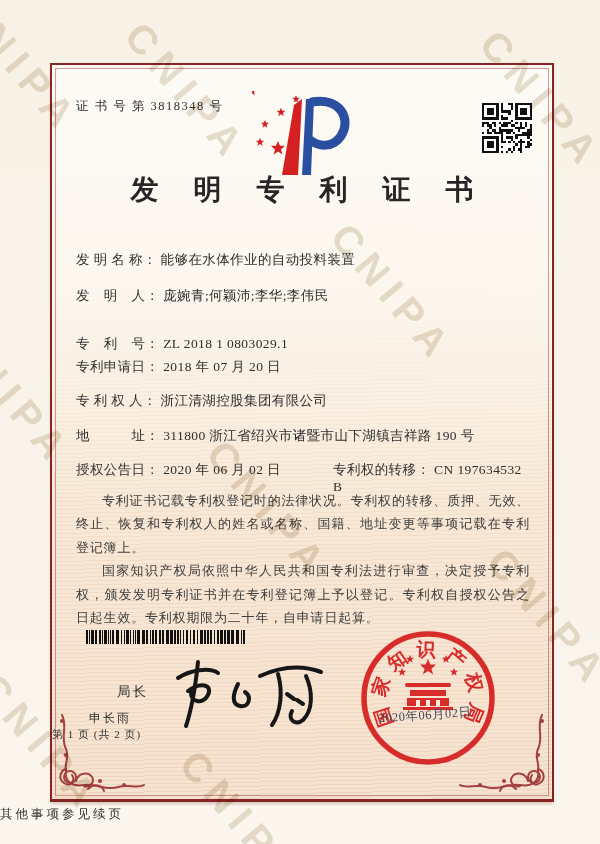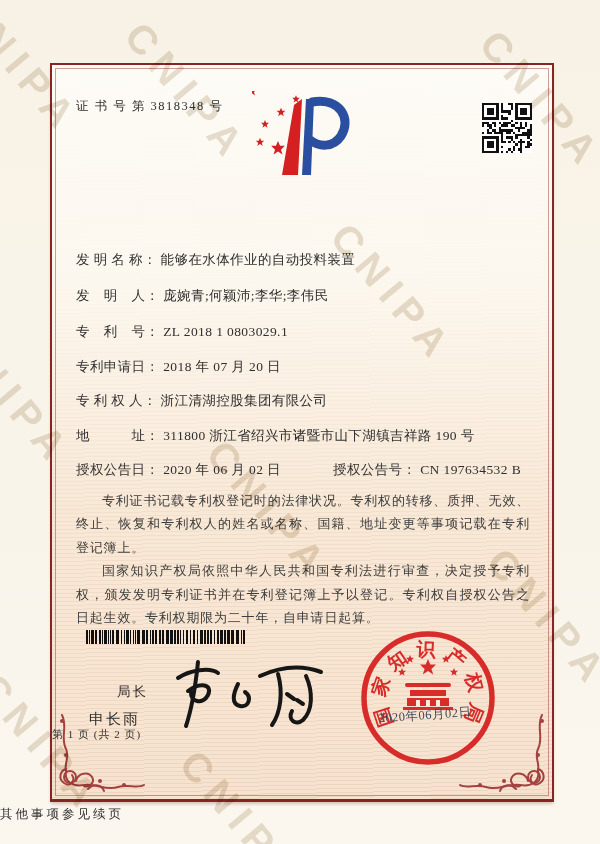--- a/index.html
+++ b/index.html
@@ -25,21 +25,21 @@
          letter-spacing:14px;text-indent:14px;color:#262626;}
   .row{position:absolute;left:24px;right:20px;font-size:13.5px;color:#333;letter-spacing:.4px;}
   .f-label{display:inline-block;white-space:pre;color:#333;}
   .f-value{color:#2f2f2f;}
   .col2{position:absolute;left:257px;top:0;}
   .paras{position:absolute;left:24px;top:424px;width:454px;font-size:13px;line-height:1.8;
          text-align:justify;color:#3d3d3d;letter-spacing:.8px;}
   .paras p{margin:0;text-indent:2em;}
   .barcode{position:absolute;left:34px;top:565px;width:162px;height:14px;}
   .director-role{position:absolute;left:37px;top:618px;font-size:13.5px;letter-spacing:2px;color:#2e2e2e;margin-left:28px;}
-  .director-name{position:absolute;left:37px;top:645px;font-size:15px;letter-spacing:2px;color:#2e2e2e;}
+  .director-name{position:absolute;left:37px;top:645px;font-size:12px;letter-spacing:2px;color:#2e2e2e;}
   .sig{position:absolute;left:108px;top:585px;width:175px;height:100px;z-index:3;}
   .seal{position:absolute;left:305px;top:562px;width:142px;height:142px;z-index:4;opacity:.93;}
   .page-ind{position:absolute;left:0;right:0;top:662px;text-align:left;font-size:11px;letter-spacing:1px;color:#333;}
   .flourish{position:absolute;bottom:2px;width:92px;height:86px;z-index:1;}
   .flourish.left{left:2px;}
   .flourish.right{right:2px;transform:scaleX(-1);}
   .footer-note{position:absolute;left:0;right:0;top:806px;text-align:left;font-size:12.5px;
                letter-spacing:3px;color:#2f2f2f;z-index:2;}
 </style>
 </head>
@@ -204,50 +204,51 @@
         <rect x="11" y="19" width="1" height="1" fill="#111"></rect>
         <rect x="13" y="19" width="1" height="1" fill="#111"></rect>
         <rect x="15" y="19" width="1" height="1" fill="#111"></rect>
         <rect x="16" y="19" width="1" height="1" fill="#111"></rect>
         <rect x="8" y="20" width="1" height="1" fill="#111"></rect>
         <rect x="10" y="20" width="1" height="1" fill="#111"></rect>
         <rect x="12" y="20" width="1" height="1" fill="#111"></rect>
         <rect x="16" y="20" width="1" height="1" fill="#111"></rect>
       </svg>
 
+    <div class="title">发 明 专 利 证 书</div>
 
     <div class="row" style="top:186px">
       <span class="f-label">发 明 名 称：</span>
       <span class="f-value">能够在水体作业的自动投料装置</span>
     </div>
     <div class="row" style="top:222px">
       <span class="f-label">发　明　人：</span>
       <span class="f-value">庞婉青;何颖沛;李华;李伟民</span>
     </div>
-    <div class="row" style="top:258px">
+    <div class="row" style="top:270px">
       <span class="f-label">专　利　号：</span>
       <span class="f-value">ZL 2018 1 0803029.1</span>
     </div>
     <div class="row" style="top:293px">
       <span class="f-label">专利申请日：</span>
       <span class="f-value">2018 年 07 月 20 日</span>
     </div>
     <div class="row" style="top:327px">
       <span class="f-label">专 利 权 人：</span>
       <span class="f-value">浙江清湖控股集团有限公司</span>
     </div>
     <div class="row" style="top:362px">
       <span class="f-label">地　　　址：</span>
       <span class="f-value">311800 浙江省绍兴市诸暨市山下湖镇吉祥路 190 号</span>
     </div>
     <div class="row" style="top:396px">
       <span class="f-label">授权公告日：</span>
       <span class="f-value">2020 年 06 月 02 日</span>
       <span class="col2">
-        <span class="f-label">授权公告号：</span>
+        <span class="f-label">专利权的转移：</span>
         <span class="f-value">CN 197634532 B</span>
       </span>
     </div>
 
     <div class="paras">
       <p>专利证书记载专利权登记时的法律状况。专利权的转移、质押、无效、终止、恢复和专利权人的姓名或名称、国籍、地址变更等事项记载在专利登记簿上。</p>
       <p>国家知识产权局依照中华人民共和国专利法进行审查，决定授予专利权，颁发发明专利证书并在专利登记簿上予以登记。专利权自授权公告之日起生效。专利权期限为二十年，自申请日起算。</p>
     </div>
 
     <svg class="barcode" id="barcode" viewBox="0 0 162 14" preserveAspectRatio="none">

